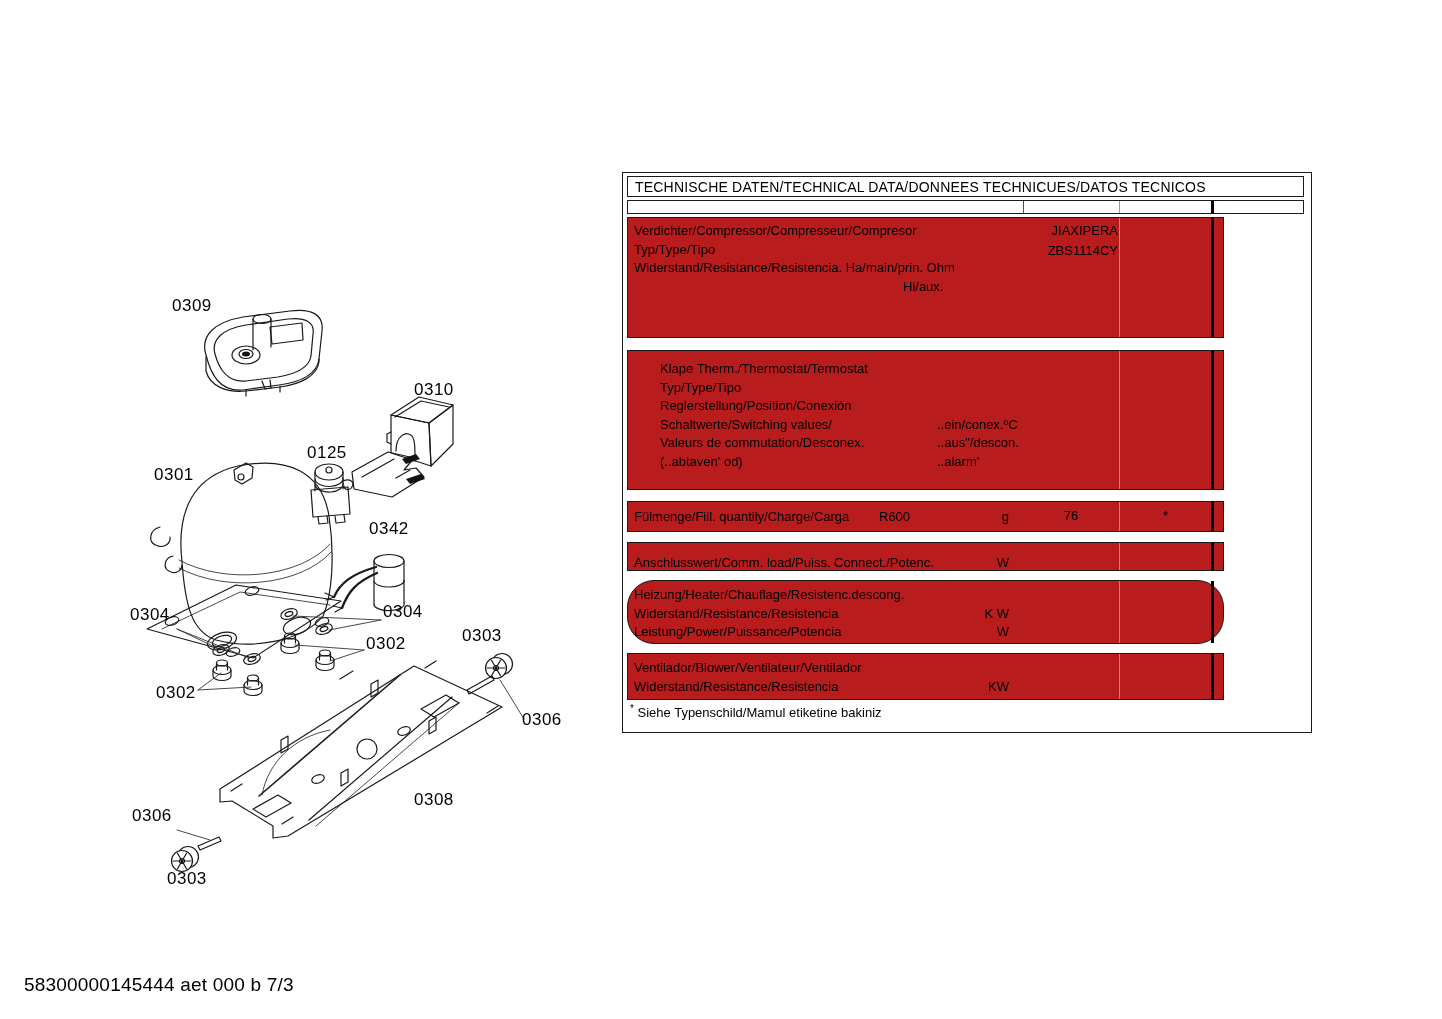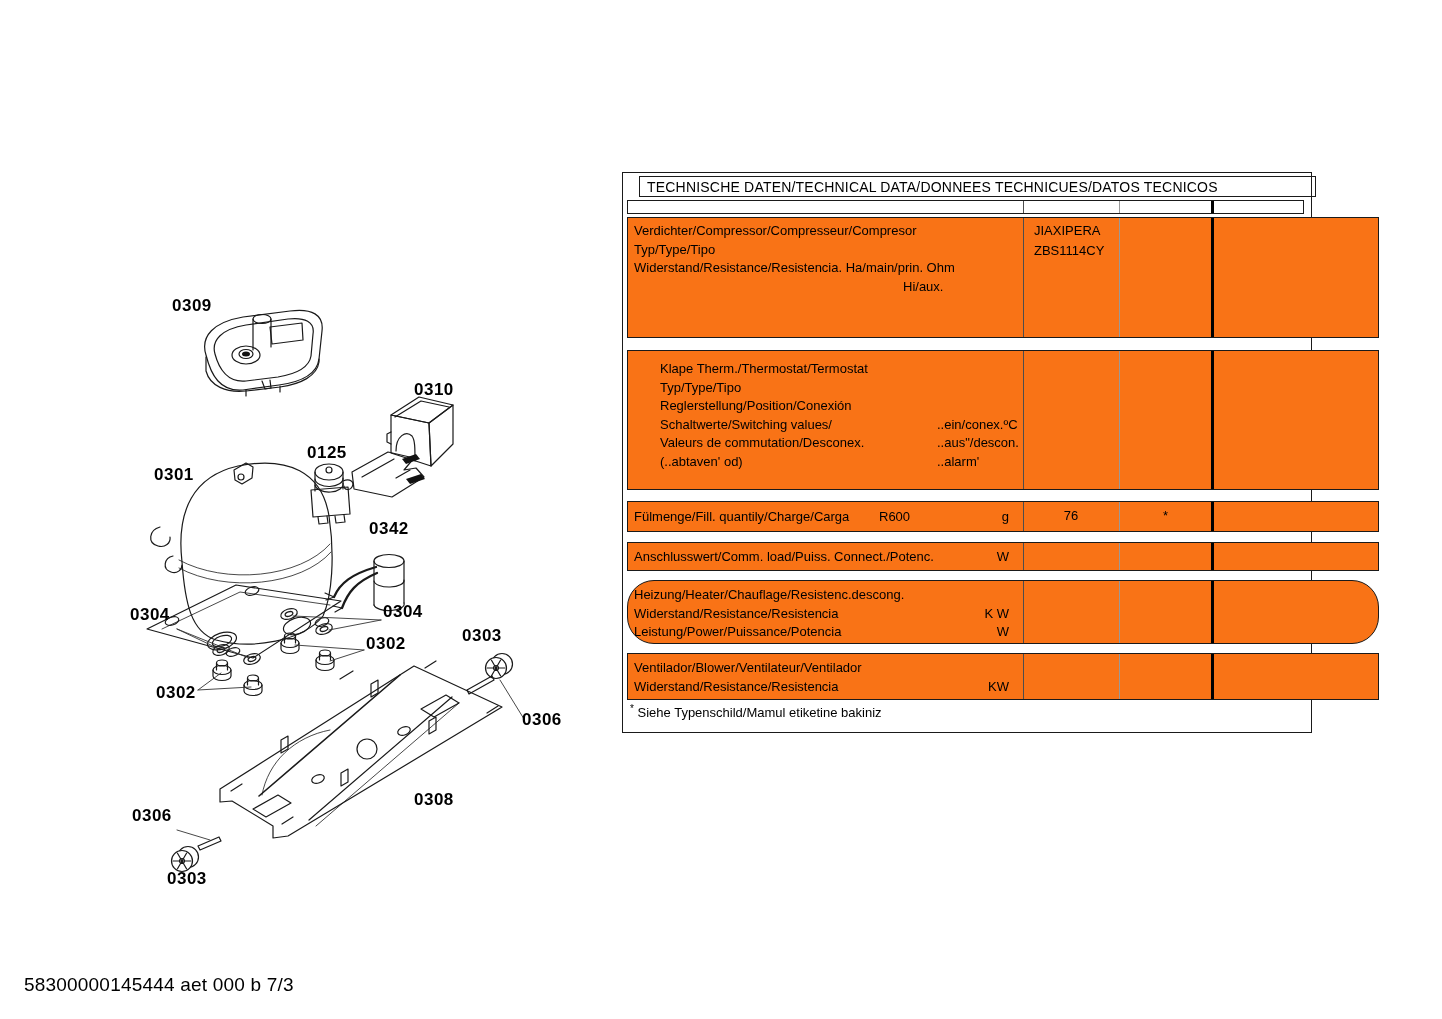--- a/index.html
+++ b/index.html
@@ -4,54 +4,54 @@
 <style>
   html,body{margin:0;padding:0;}
   body{
     width:1442px;height:1019px;background:#ffffff;position:relative;
     font-family:"Liberation Sans", sans-serif;color:#000;overflow:hidden;
   }
   #stage{position:absolute;inset:0;}
   
   #diagram-svg{position:absolute;left:100px;top:280px;width:480px;height:640px;}
   .part-label{
-    position:absolute;font-size:17px;font-weight:700;letter-spacing:.5px;
+    position:absolute;font-size:17px;font-weight:400;letter-spacing:.5px;
     color:#000;white-space:nowrap;
   }
   
   #tech-table{
     position:absolute;left:622px;top:172px;width:688px;height:559px;
     border:1.5px solid #1a1a1a;background:#fff;font-size:13px;
   }
   .t-header{
     position:absolute;left:4px;top:3px;width:677px;height:21px;
     border:1.4px solid #1a1a1a;line-height:21px;padding-left:7px;
-    font-size:14px;letter-spacing:.2px;box-sizing:border-box;margin-left:12px;
+    font-size:14px;letter-spacing:.2px;box-sizing:border-box;
   }
   .t-empty{
     position:absolute;left:4px;top:27px;width:677px;height:14px;
     border:1.2px solid #1a1a1a;box-sizing:border-box;
   }
   .blk{
-    position:absolute;left:4px;width:752px;
-    border:1.4px solid #1a1a1a;background:#f97316;box-sizing:border-box;
+    position:absolute;left:4px;width:597px;
+    border:1.4px solid #1a1a1a;background:#b91c1c;box-sizing:border-box;
   }
   .vline{position:absolute;top:0;bottom:0;width:1px;background:#4d4d4d;}
   .vA{left:395px;}
   .vB{left:491px;background:#999;}
   .vC{left:583px;width:3px;background:#000;}
   .tl{
     position:relative;height:18.5px;line-height:18.5px;
     margin-left:6px;width:375px;white-space:nowrap;
   }
   .tl .unit{position:absolute;right:0;top:0;}
   .tl .rval{position:absolute;left:277px;top:0;}
   .cell2{
     position:absolute;left:395px;top:3px;width:95px;
-    padding-left:11px;line-height:20px;white-space:nowrap;box-sizing:border-box;
+    padding-left:11px;line-height:20px;white-space:nowrap;box-sizing:border-box;text-align:right;
   }
   .cellc2{position:absolute;left:395px;width:96px;text-align:center;}
   .cellc3{position:absolute;left:492px;width:91px;text-align:center;}
   .footnote{
     position:absolute;left:7px;top:530px;font-size:13px;white-space:nowrap;
   }
   .footnote sup{font-size:10px;}
   
   #page-footer{
     position:absolute;left:24px;top:974px;font-size:19px;letter-spacing:.2px;
@@ -300,21 +300,21 @@
         <span class="unit">g</span>
       </div>
       <div class="cellc2" style="top:6px;">76</div>
       <div class="cellc3" style="top:6px;">*</div>
     </div>
 
     <div class="blk" style="top:369px;height:29px;">
       <div class="vline vA"></div>
       <div class="vline vB"></div>
       <div class="vline vC"></div>
-      <div class="tl" style="margin-top:5px;">
+      <div class="tl" style="margin-top:11px;">
         <span>Anschlusswert/Comm. load/Puiss. Connect./Potenc.</span>
         <span class="unit">W</span>
       </div>
     </div>
 
     <div class="blk" style="top:407px;height:64px;border-radius:27px;">
       <div class="vline vA"></div>
       <div class="vline vB"></div>
       <div class="vline vC"></div>
       <div style="padding-top:5px;">

